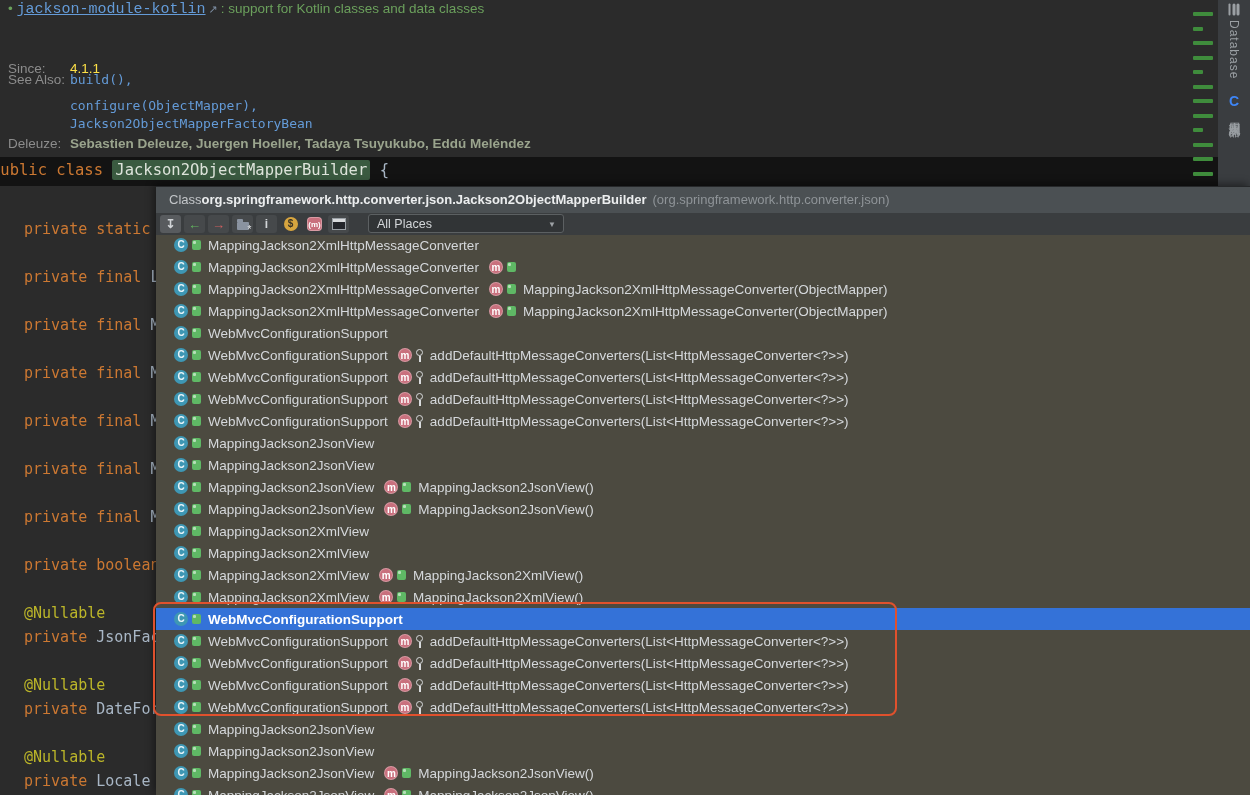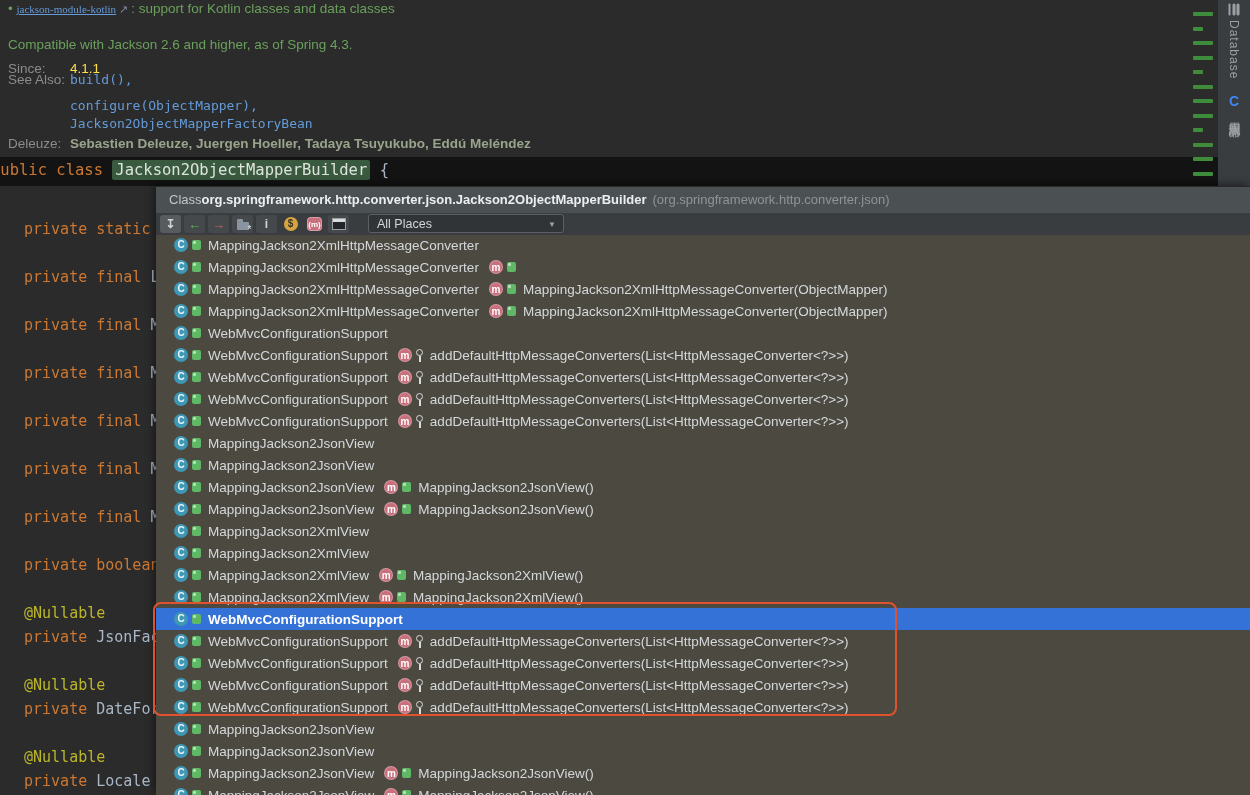--- a/index.html
+++ b/index.html
@@ -5,21 +5,21 @@
   html,body{margin:0;padding:0;background:#1e1e1e;}
   .screen{position:relative;width:1250px;height:795px;overflow:hidden;background:#2b2b2b;
           font-family:"Liberation Sans",sans-serif;}
   
   .doc-area{position:absolute;left:0;top:0;width:1218px;height:157px;background:#2b2b2b;}
   .doc-line{position:absolute;white-space:nowrap;font-size:13.5px;color:#6ba05c;}
   .doc-green{color:#6ba05c;}
   .doc-label{color:#8c8c8c;}
   .doc-plain{color:#fde047;}
   .doc-link{color:#649bd8;text-decoration:none;font-family:"DejaVu Sans Mono",monospace;font-size:13px;}
-  .module-link{color:#649bd8;font-family:Liberation Serif, serif;font-size:11px;}
+  .module-link{color:#649bd8;font-family:Liberation Mono, monospace;font-size:15px;}
   .ext-arrow{color:#7d8ea3;font-size:11px;margin:0 3px;}
   .author-names{color:#9aa48d;font-weight:bold;}
   
   .class-band{position:absolute;left:0;top:157px;width:1218px;height:29px;background:#131313;}
   .class-band-inner{position:absolute;left:-9px;top:4px;white-space:nowrap;
       font-family:"DejaVu Sans Mono",monospace;font-size:15.5px;color:#a9b7c6;}
   .kw{color:#cc7832;}
   .class-hl{background:#3a5a40;color:#dde3da;padding:1px 3px;border-radius:2px;}
   
   .editor-left{position:absolute;left:0;top:186px;width:156px;height:609px;overflow:hidden;background:#2b2b2b;}
@@ -90,21 +90,20 @@
 </head>
 <body>
 
 <div class="screen">
 
   <div class="doc-area">
     <div class="doc-line" style="left:8px;top:1px;">
       <span class="doc-green">•</span>
       <a class="module-link" href="#">jackson-module-kotlin</a><span class="ext-arrow">↗</span><span class="doc-green">: support for Kotlin classes and data classes</span>
     </div>
-    <div class="doc-line" style="left:8px;top:37px;">Compatible with Jackson 2.6 and higher, as of Spring 4.3.</div>
     <div class="doc-line" style="left:8px;top:61px;">
       <span class="doc-label">Since:</span>
       <span class="doc-plain" style="position:absolute;left:62px;">4.1.1</span>
     </div>
     <div class="doc-line" style="left:8px;top:72px;">
       <span class="doc-label">See Also:</span>
       <a class="doc-link" href="#" style="position:absolute;left:62px;">build(),</a>
     </div>
     <div class="doc-line" style="left:70px;top:98px;">
       <a class="doc-link" href="#">configure(ObjectMapper),</a>

